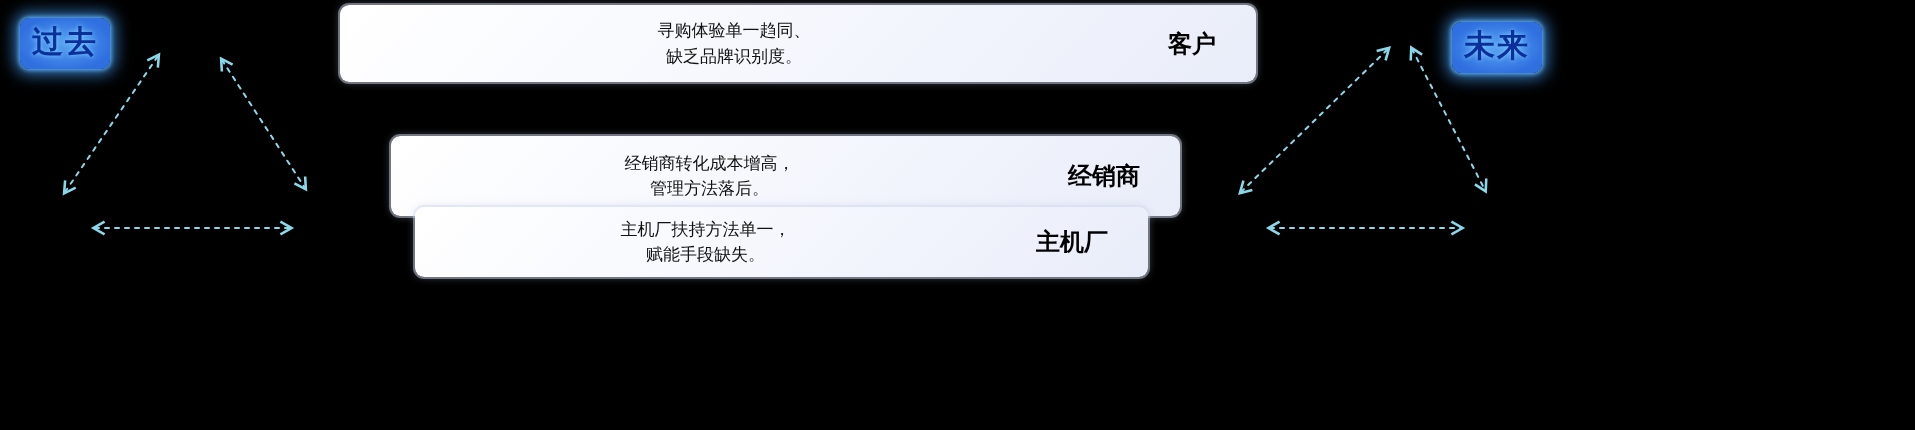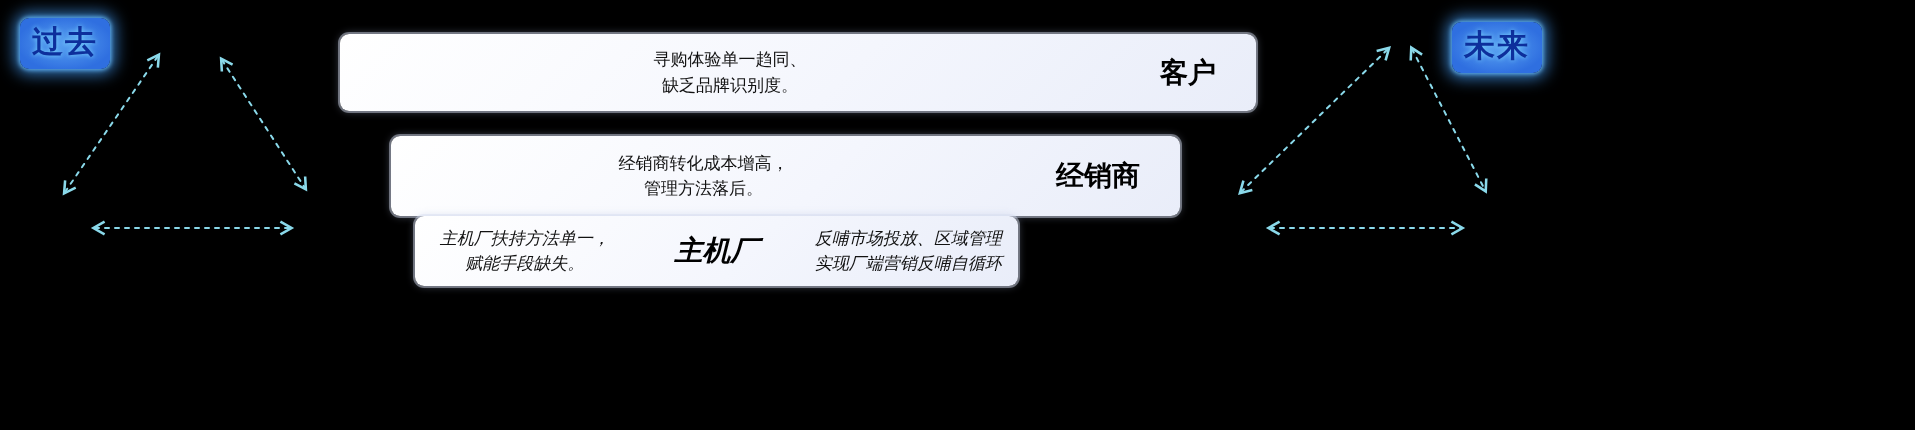--- a/index.html
+++ b/index.html
@@ -57,28 +57,28 @@
   }
   .row .pain, .row .benefit {
     flex: 1 1 0;
     text-align: center;
     font-size: 17px;
     line-height: 1.5;
     white-space: pre-line;
   }
   .row .role {
     flex: 0 0 auto;
-    font-size: 28px;
+    font-size: 24px;
     font-weight: bold;
     padding: 0 40px;
     color: #000000;
   }
-  .row.customer { left: 340px; top: 5px;   width: 916px; height: 77px; margin-top: 29px; }
+  .row.customer { left: 340px; top: 5px;   width: 916px; height: 77px; }
   .row.dealer   { left: 391px; top: 104px; width: 789px; height: 80px; margin-top: 32px; }
-  .row.oem      { left: 415px; top: 216px; width: 603px; height: 70px; font-style: italic; }
+  .row.oem      { left: 415px; top: 207px; width: 733px; height: 70px; }
 </style>
 </head>
 <body>
 
 <div class="stage">
 
   <div class="era-tag past">过去</div>
   <div class="era-tag future">未来</div>
 
   <svg class="tri-svg left" width="290" height="210" viewBox="0 0 290 210">
@@ -112,17 +112,15 @@
   <div class="row dealer">
     <div class="pain">经销商转化成本增高，
 管理方法落后。</div>
     <div class="role">经销商</div>
   </div>
 
   <div class="row oem">
     <div class="pain">主机厂扶持方法单一，
 赋能手段缺失。</div>
     <div class="role">主机厂</div>
-    <div class="benefit">反哺市场投放、区域管理
-实现厂端营销反哺自循环</div>
   </div>
 
 </div>
 
 </body></html>

